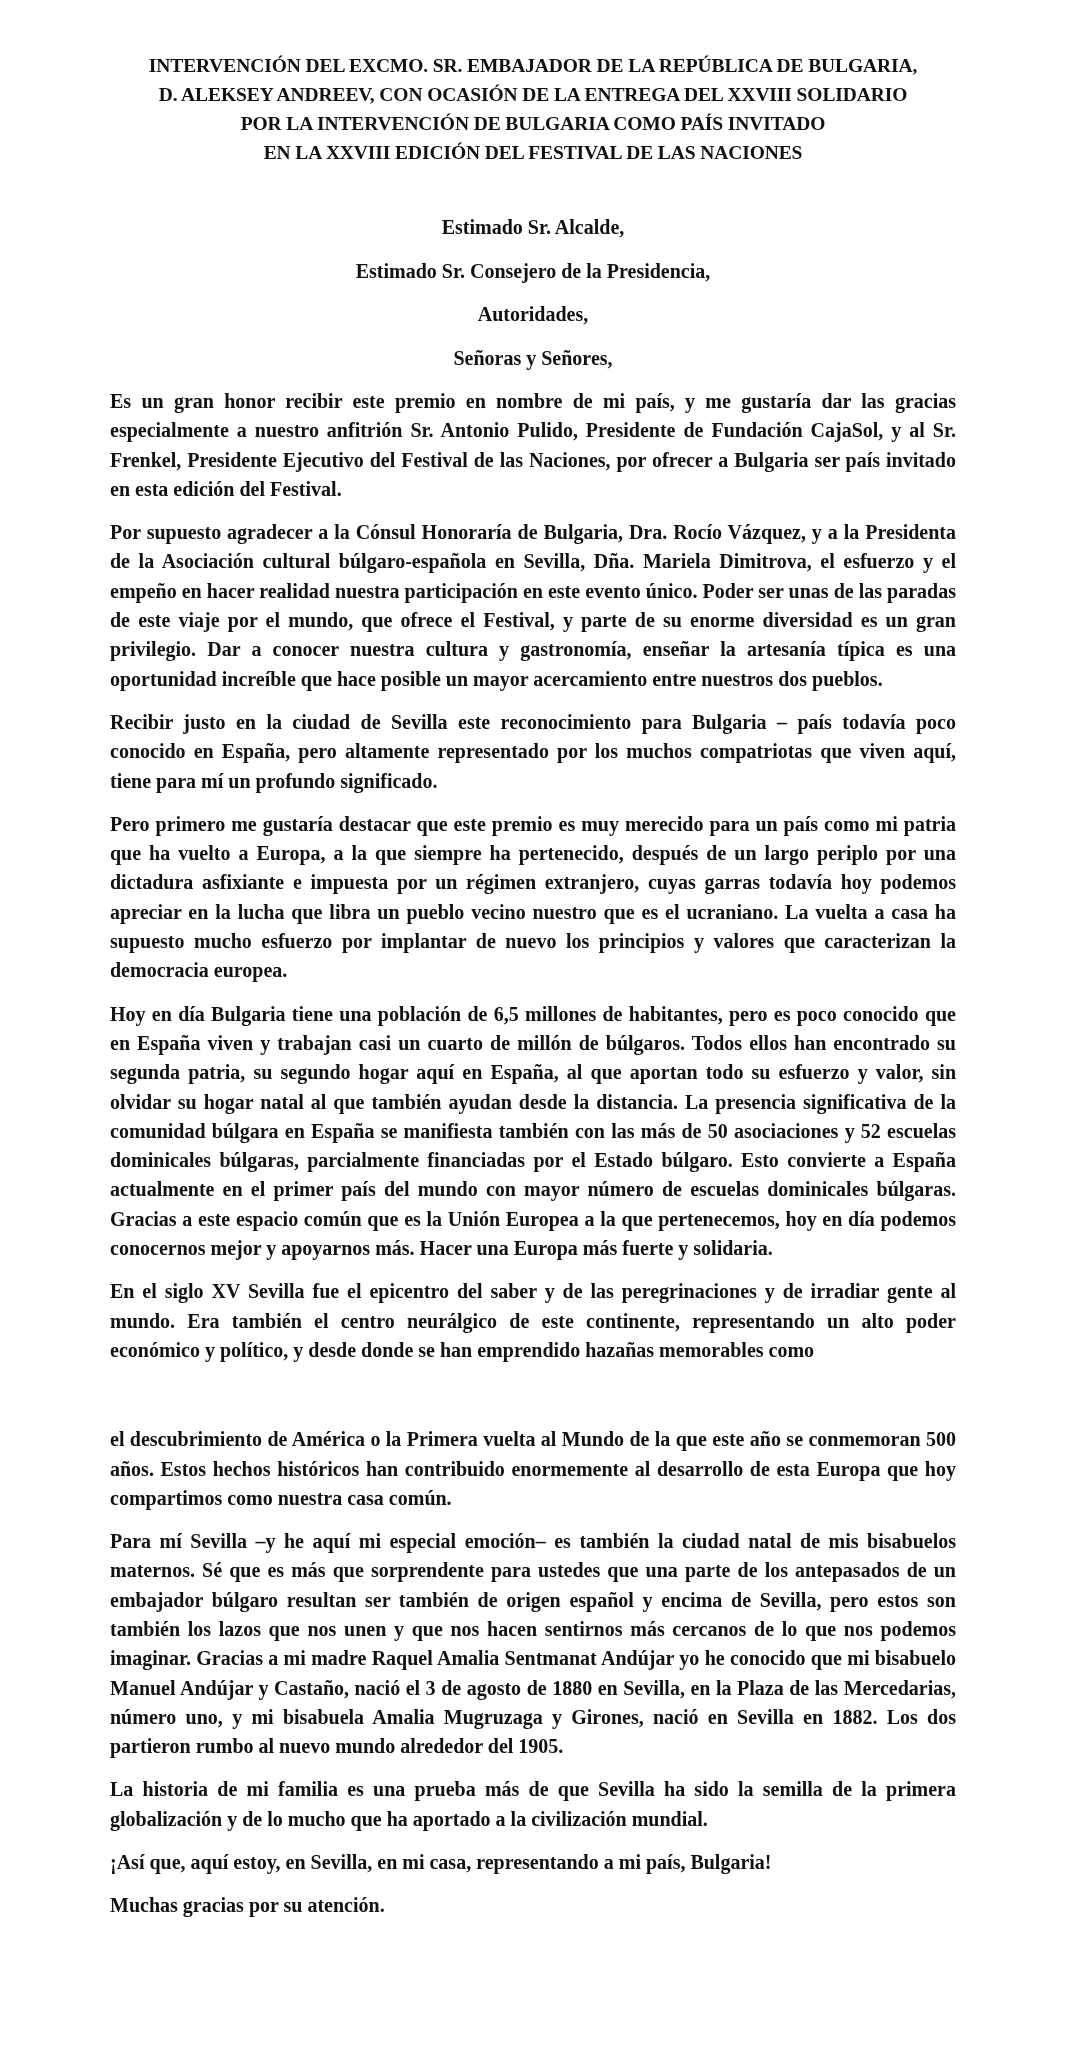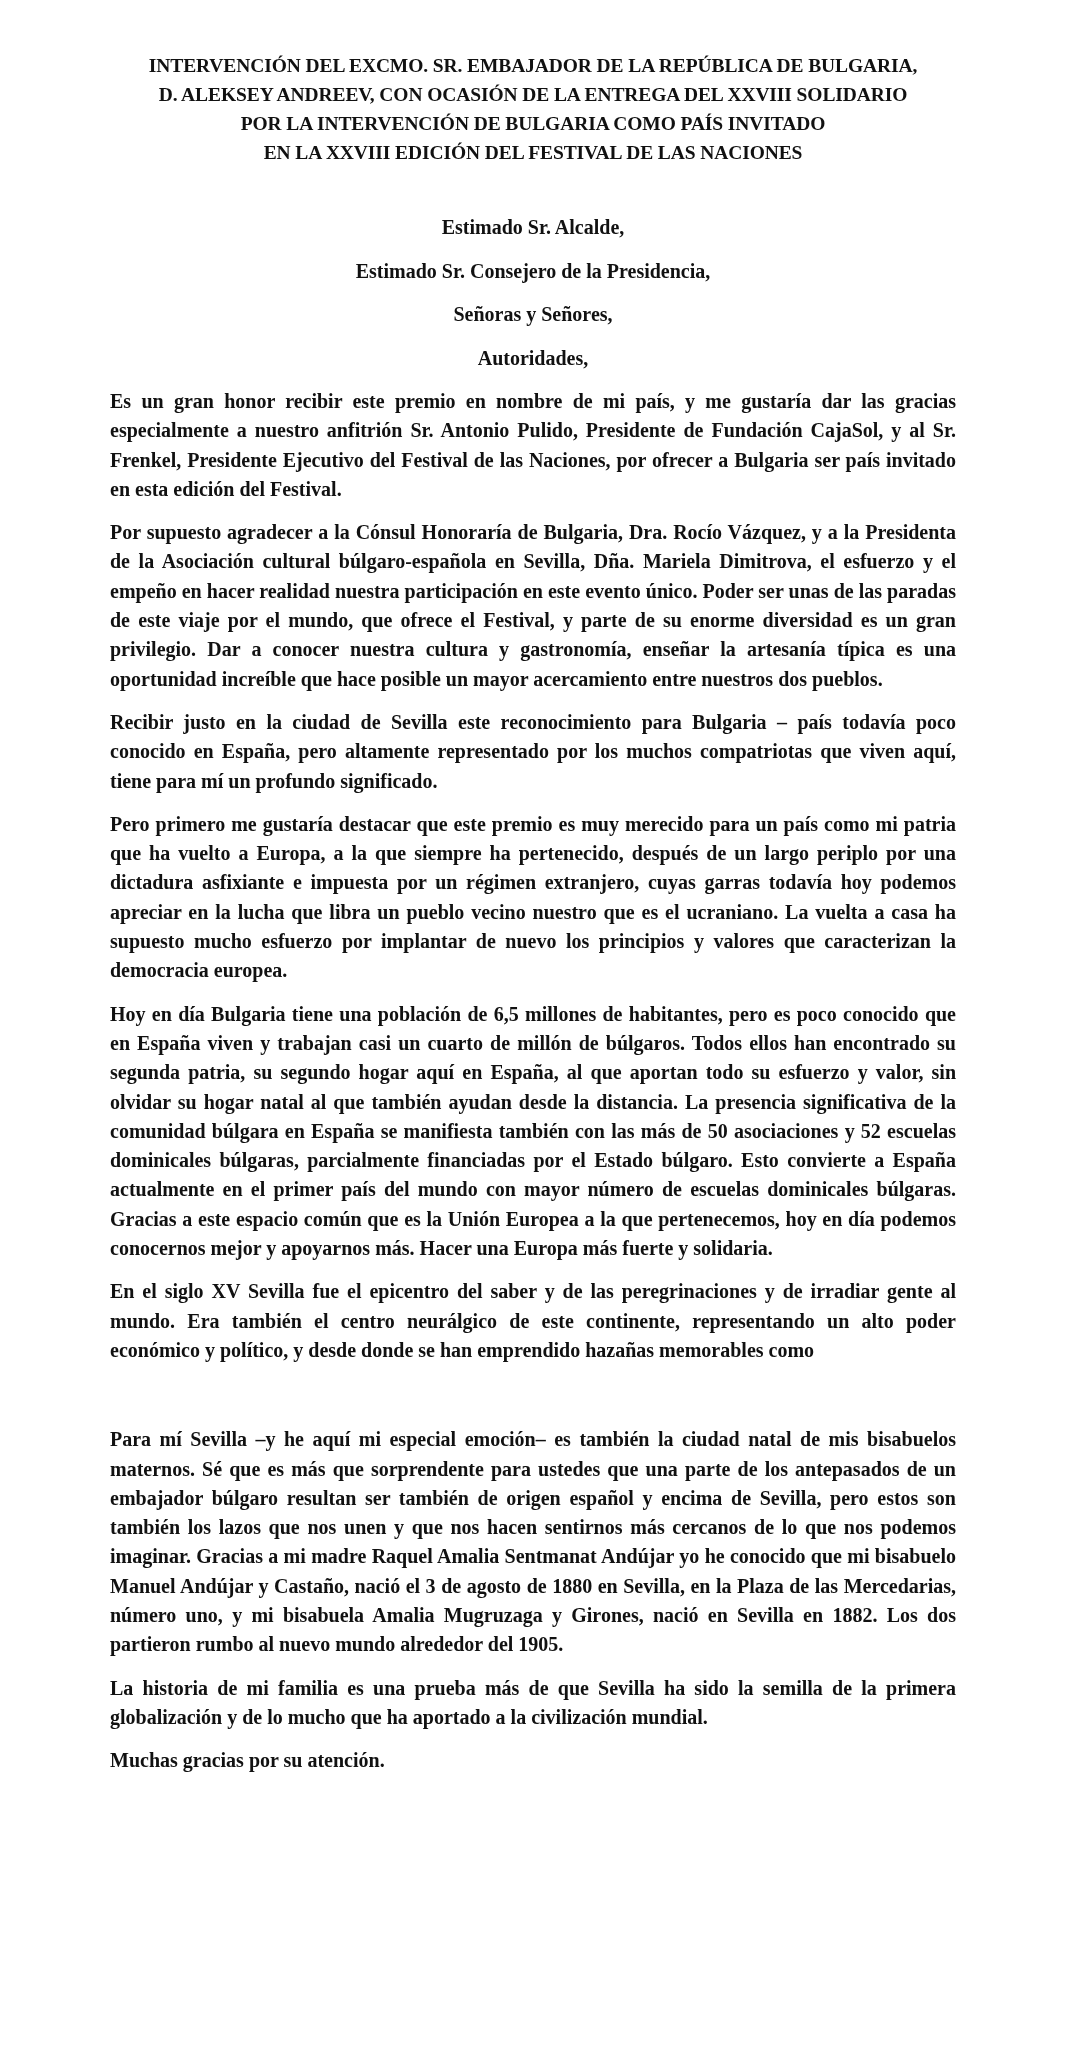--- a/index.html
+++ b/index.html
@@ -66,29 +66,31 @@
   <div class="title">
     <div>INTERVENCIÓN DEL EXCMO. SR. EMBAJADOR DE LA REPÚBLICA DE BULGARIA,</div>
     <div>D. ALEKSEY ANDREEV, CON OCASIÓN DE LA ENTREGA DEL XXVIII SOLIDARIO</div>
     <div>POR LA INTERVENCIÓN DE BULGARIA COMO PAÍS INVITADO</div>
     <div>EN LA XXVIII EDICIÓN DEL FESTIVAL DE LAS NACIONES</div>
   </div>
 
   <div class="salutations">
     <p class="salutation">Estimado Sr. Alcalde,</p>
     <p class="salutation">Estimado Sr. Consejero de la Presidencia,</p>
+    <p class="salutation">Autoridades,</p>
     <p class="salutation">Señoras y Señores,</p>
-    <p class="salutation">Autoridades,</p>
   </div>
 
   <div class="body">
     <p class="para">Es un gran honor recibir este premio en nombre de mi país, y me gustaría dar las gracias especialmente a nuestro anfitrión Sr. Antonio Pulido, Presidente de Fundación CajaSol, y al Sr. Frenkel, Presidente Ejecutivo del Festival de las Naciones, por ofrecer a Bulgaria ser país invitado en esta edición del Festival.</p>
     <p class="para">Por supuesto agradecer a la Cónsul Honoraría de Bulgaria, Dra. Rocío Vázquez, y a la Presidenta de la Asociación cultural búlgaro-española en Sevilla, Dña. Mariela Dimitrova, el esfuerzo y el empeño en hacer realidad nuestra participación en este evento único. Poder ser unas de las paradas de este viaje por el mundo, que ofrece el Festival, y parte de su enorme diversidad es un gran privilegio. Dar a conocer nuestra cultura y gastronomía, enseñar la artesanía típica es una oportunidad increíble que hace posible un mayor acercamiento entre nuestros dos pueblos.</p>
     <p class="para">Recibir justo en la ciudad de Sevilla este reconocimiento para Bulgaria – país todavía poco conocido en España, pero altamente representado por los muchos compatriotas que viven aquí, tiene para mí un profundo significado.</p>
     <p class="para">Pero primero me gustaría destacar que este premio es muy merecido para un país como mi patria que ha vuelto a Europa, a la que siempre ha pertenecido, después de un largo periplo por una dictadura asfixiante e impuesta por un régimen extranjero, cuyas garras todavía hoy podemos apreciar en la lucha que libra un pueblo vecino nuestro que es el ucraniano. La vuelta a casa ha supuesto mucho esfuerzo por implantar de nuevo los principios y valores que caracterizan la democracia europea.</p>
     <p class="para">Hoy en día Bulgaria tiene una población de 6,5 millones de habitantes, pero es poco conocido que en España viven y trabajan casi un cuarto de millón de búlgaros. Todos ellos han encontrado su segunda patria, su segundo hogar aquí en España, al que aportan todo su esfuerzo y valor, sin olvidar su hogar natal al que también ayudan desde la distancia. La presencia significativa de la comunidad búlgara en España se manifiesta también con las más de 50 asociaciones y 52 escuelas dominicales búlgaras, parcialmente financiadas por el Estado búlgaro. Esto convierte a España actualmente en el primer país del mundo con mayor número de escuelas dominicales búlgaras. Gracias a este espacio común que es la Unión Europea a la que pertenecemos, hoy en día podemos conocernos mejor y apoyarnos más. Hacer una Europa más fuerte y solidaria.</p>
     <p class="para gap-after">En el siglo XV Sevilla fue el epicentro del saber y de las peregrinaciones y de irradiar gente al mundo. Era también el centro neurálgico de este continente, representando un alto poder económico y político, y desde donde se han emprendido hazañas memorables como</p>
     <div class="page-break-gap"></div>
+    <p class="para cont">el descubrimiento de América o la Primera vuelta al Mundo de la que este año se conmemoran 500 años. Estos hechos históricos han contribuido enormemente al desarrollo de esta Europa que hoy compartimos como nuestra casa común.</p>
     <p class="para">Para mí Sevilla –y he aquí mi especial emoción– es también la ciudad natal de mis bisabuelos maternos. Sé que es más que sorprendente para ustedes que una parte de los antepasados de un embajador búlgaro resultan ser también de origen español y encima de Sevilla, pero estos son también los lazos que nos unen y que nos hacen sentirnos más cercanos de lo que nos podemos imaginar. Gracias a mi madre Raquel Amalia Sentmanat Andújar yo he conocido que mi bisabuelo Manuel Andújar y Castaño, nació el 3 de agosto de 1880 en Sevilla, en la Plaza de las Mercedarias, número uno, y mi bisabuela Amalia Mugruzaga y Girones, nació en Sevilla en 1882. Los dos partieron rumbo al nuevo mundo alrededor del 1905.</p>
     <p class="para">La historia de mi familia es una prueba más de que Sevilla ha sido la semilla de la primera globalización y de lo mucho que ha aportado a la civilización mundial.</p>
+    <p class="para">¡Así que, aquí estoy, en Sevilla, en mi casa, representando a mi país, Bulgaria!</p>
     <p class="para">Muchas gracias por su atención.</p>
   </div>
 </div>
 
 </body></html>

